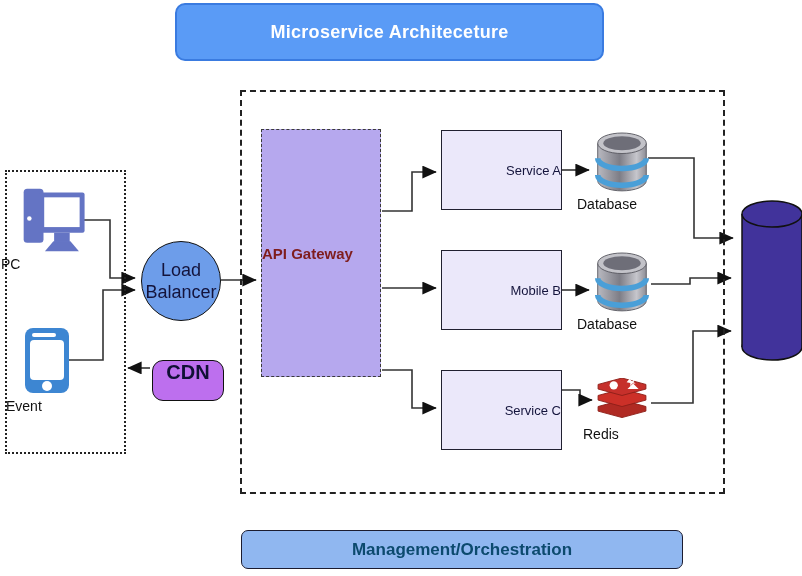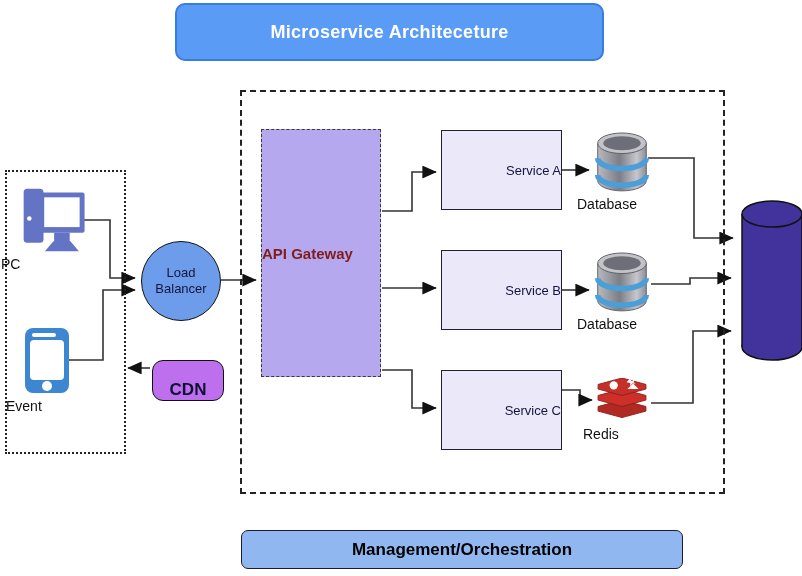--- a/index.html
+++ b/index.html
@@ -13,39 +13,39 @@
   .title-bar{
     left:175px;top:3px;width:425px;height:54px;
     background:var(--title-blue);border:2px solid var(--title-border);border-radius:10px;
     display:flex;align-items:center;justify-content:center;
     color:#ffffff;font-size:18px;font-weight:bold;letter-spacing:.3px;
   }
   .mgmt-bar{
     left:241px;top:530px;width:440px;height:37px;
     background:var(--mgmt-blue);border:1.5px solid #1c1c30;border-radius:7px;
     display:flex;align-items:center;justify-content:center;
-    color:#000000;font-size:17px;font-weight:bold;
+    color:#0c4a6e;font-size:17px;font-weight:bold;
   }
 
   
   .client-box{left:5px;top:170px;width:117px;height:280px;border:2px dotted #222;}
   .micro-box{left:240px;top:90px;width:481px;height:400px;border:2px dashed #222;}
 
   
   .lb{
     left:141px;top:241px;width:80px;height:80px;border-radius:50%;
     background:var(--lb-blue);border:1.5px solid #111;
     display:flex;align-items:center;justify-content:center;text-align:center;
-    font-size:13px;color:#14143c;line-height:1.25;padding:2px;box-sizing:border-box;
+    font-size:18px;color:#14143c;line-height:1.25;padding:2px;box-sizing:border-box;
   }
   .cdn{
     left:152px;top:360px;width:70px;height:39px;border-radius:11px;
     background:var(--cdn-purple);border:1.5px solid #111;
-    display:flex;align-items:flex-end;justify-content:center;
-    font-size:17px;font-weight:bold;color:#101035;
+    display:flex;align-items:flex-start;justify-content:center;
+    font-size:20px;font-weight:bold;color:#101035;
   }
   .gateway{
     left:261px;top:129px;width:120px;height:248px;
     background:var(--gateway-purple);border:1.5px dashed #3a3a3a;box-sizing:border-box;
     display:flex;align-items:center;
     font-size:15px;font-weight:bold;color:#7f1d1d;
   }
   .svc{
     left:441px;width:121px;height:80px;background:var(--service-lavender);
     border:1px solid #202030;box-sizing:border-box;
@@ -139,21 +139,21 @@
   <div class="abs micro-box"></div>
 
   <div class="abs gateway">
     <span>API Gateway</span>
   </div>
 
   <div class="abs svc svc-a">
     <span>Service A</span>
   </div>
   <div class="abs svc svc-b">
-    <span>Service B</span>
+    <span>Mobile B</span>
   </div>
   <div class="abs svc svc-c">
     <span>Service C</span>
   </div>
 
   <svg class="abs db-a" width="56" height="66" viewBox="0 0 60 70">
     <defs>
       <linearGradient id="dbg" x1="0" y1="0" x2="1" y2="0">
         <stop offset="0" stop-color="#b9b9c0"></stop>
           <stop offset="0.45" stop-color="#7d7d86"></stop>

